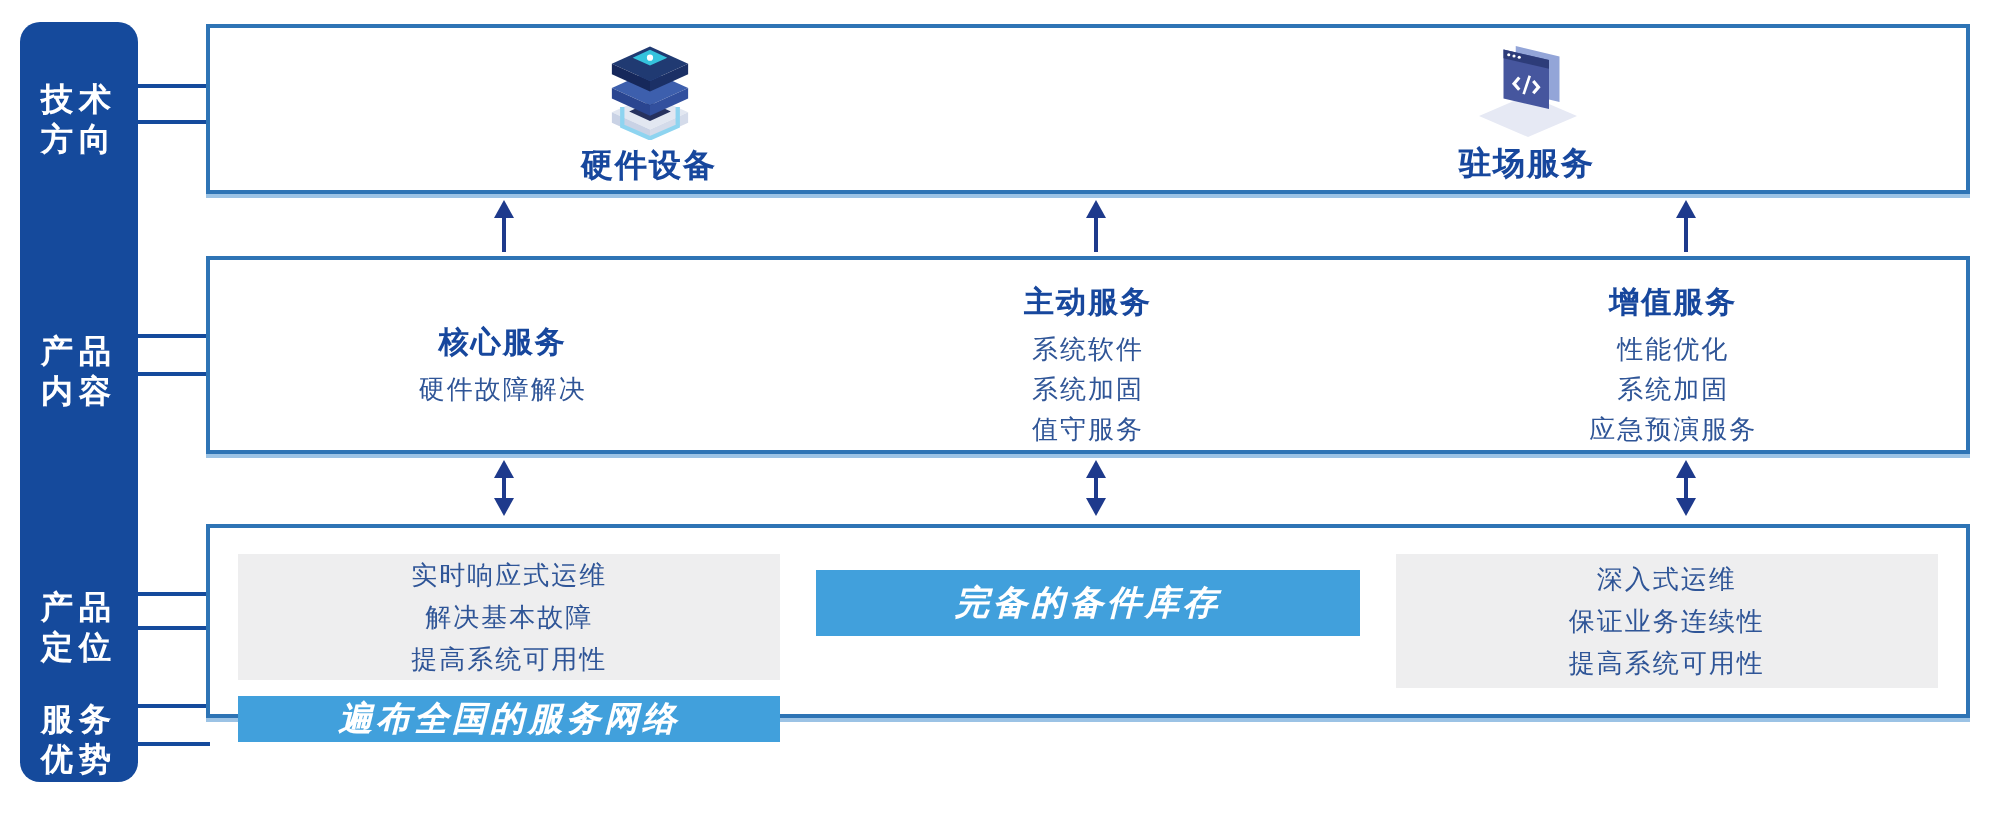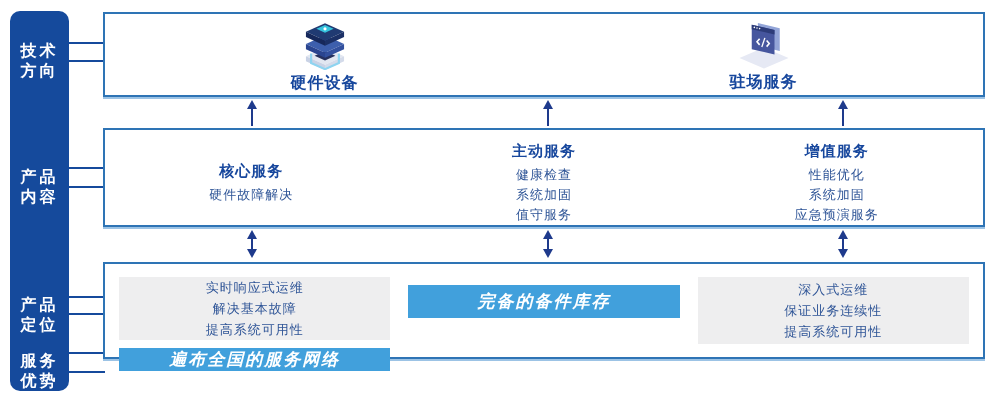--- a/index.html
+++ b/index.html
@@ -131,21 +131,21 @@
 
   <section class="box mid-box">
 
     <div class="svc-col">
       <div class="svc-title">核心服务</div>
       <div class="svc-item">硬件故障解决</div>
     </div>
 
     <div class="svc-col">
       <div class="svc-title">主动服务</div>
-      <div class="svc-item">健康检查</div>
+      <div class="svc-item">系统软件</div>
       <div class="svc-item">系统加固</div>
       <div class="svc-item">值守服务</div>
     </div>
 
     <div class="svc-col">
       <div class="svc-title">增值服务</div>
       <div class="svc-item">性能优化</div>
       <div class="svc-item">系统加固</div>
       <div class="svc-item">应急预演服务</div>
     </div>

